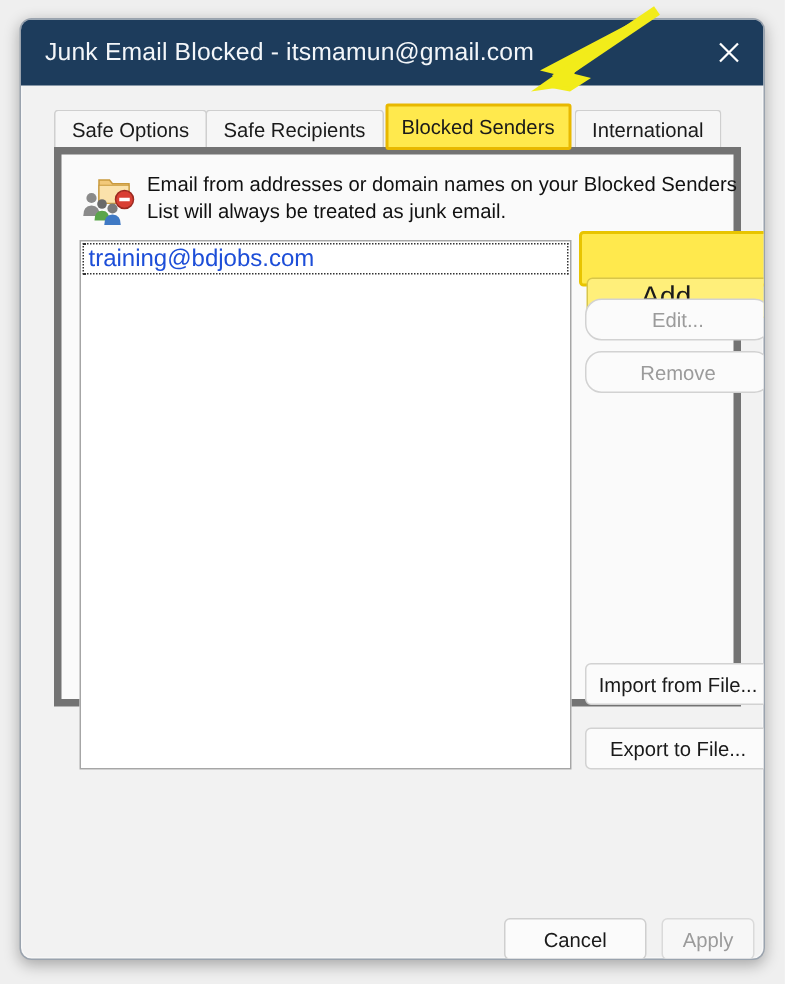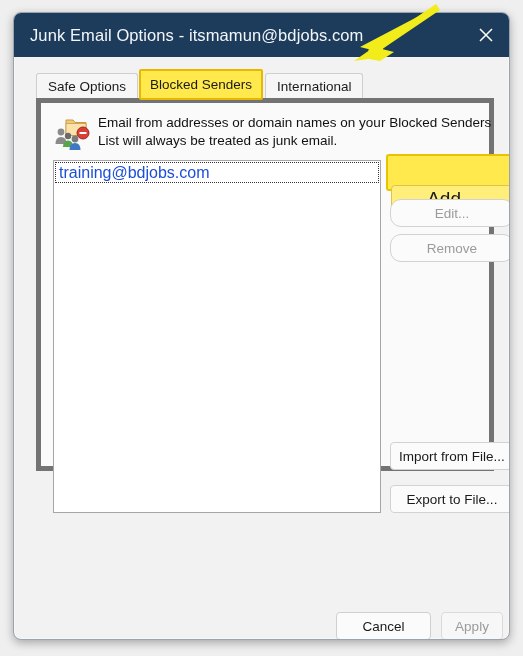--- a/index.html
+++ b/index.html
@@ -261,30 +261,31 @@
 
 <svg id="arrow-annotation" viewBox="0 0 125 62">
   <polygon points="118,2 62,45 74,48 60,57 44,54 52,46 40,43" fill="#f2ec1a"></polygon>
   <path d="M118 3 L50 49" stroke="#f2ec1a" stroke-width="7" stroke-linecap="butt"></path>
   <polygon points="34,57 64,36 62,53" fill="#f2ec1a"></polygon>
 </svg>
 
 <div id="dialog">
 
   <div id="titlebar">
-    <div id="title-text">Junk Email Options - itsmamun@bdjobs.com</div>
+    <div id="title-text">Junk Email Blocked - itsmamun@gmail.com</div>
     <div id="close-btn">
       <svg width="18" height="18" viewBox="0 0 18 18">
         <path d="M3 3 L15 15 M15 3 L3 15" stroke="#ffffff" stroke-width="1.5" fill="none"></path>
       </svg>
     </div>
   </div>
 
   <div id="tabstrip">
     <div class="tab">Safe Options</div>
+    <div class="tab">Safe Recipients</div>
     <div class="tab active highlighted">Blocked Senders</div>
     <div class="tab">International</div>
   </div>
 
   <div id="panel">
 
     <div id="desc-row">
       <div id="blocked-icon">
         <svg width="38" height="36" viewBox="0 0 38 36">
 

